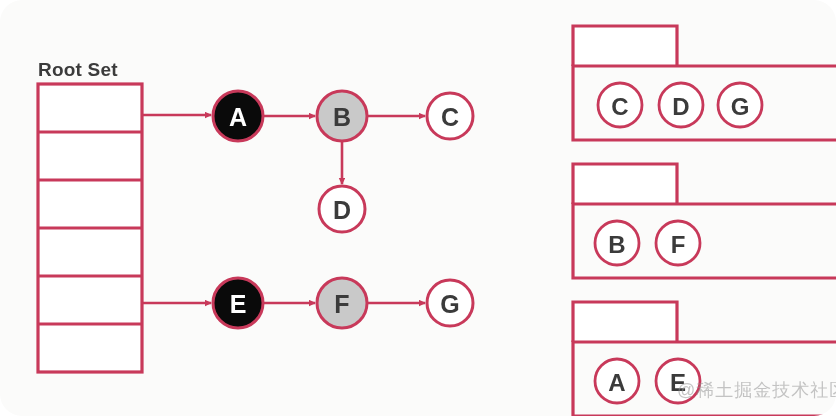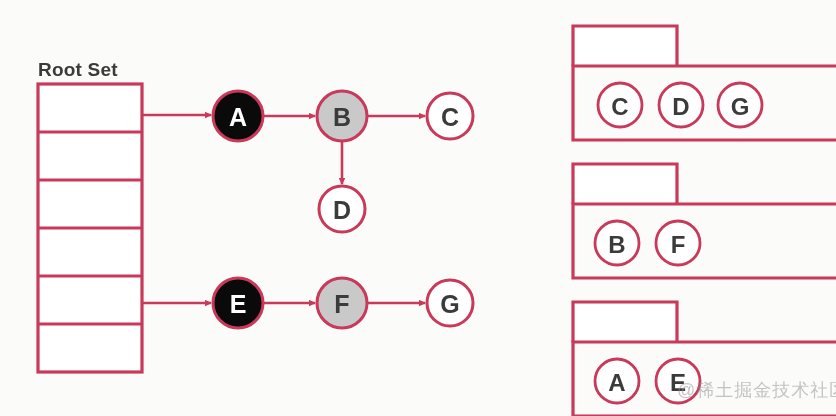--- a/index.html
+++ b/index.html
@@ -7,20 +7,21 @@
     padding: 0;
     background: #ffffff;
   }
   #stage {
     position: relative;
     width: 836px;
     height: 416px;
     background: #fbfbfa;
     overflow: hidden;
     font-family: "Liberation Sans", sans-serif;
+    border-radius: 22px;
   }
 
   
   #graph-svg, #legend-svg {
     position: absolute;
     top: 0;
     left: 0;
   }
 
   .node-label {

